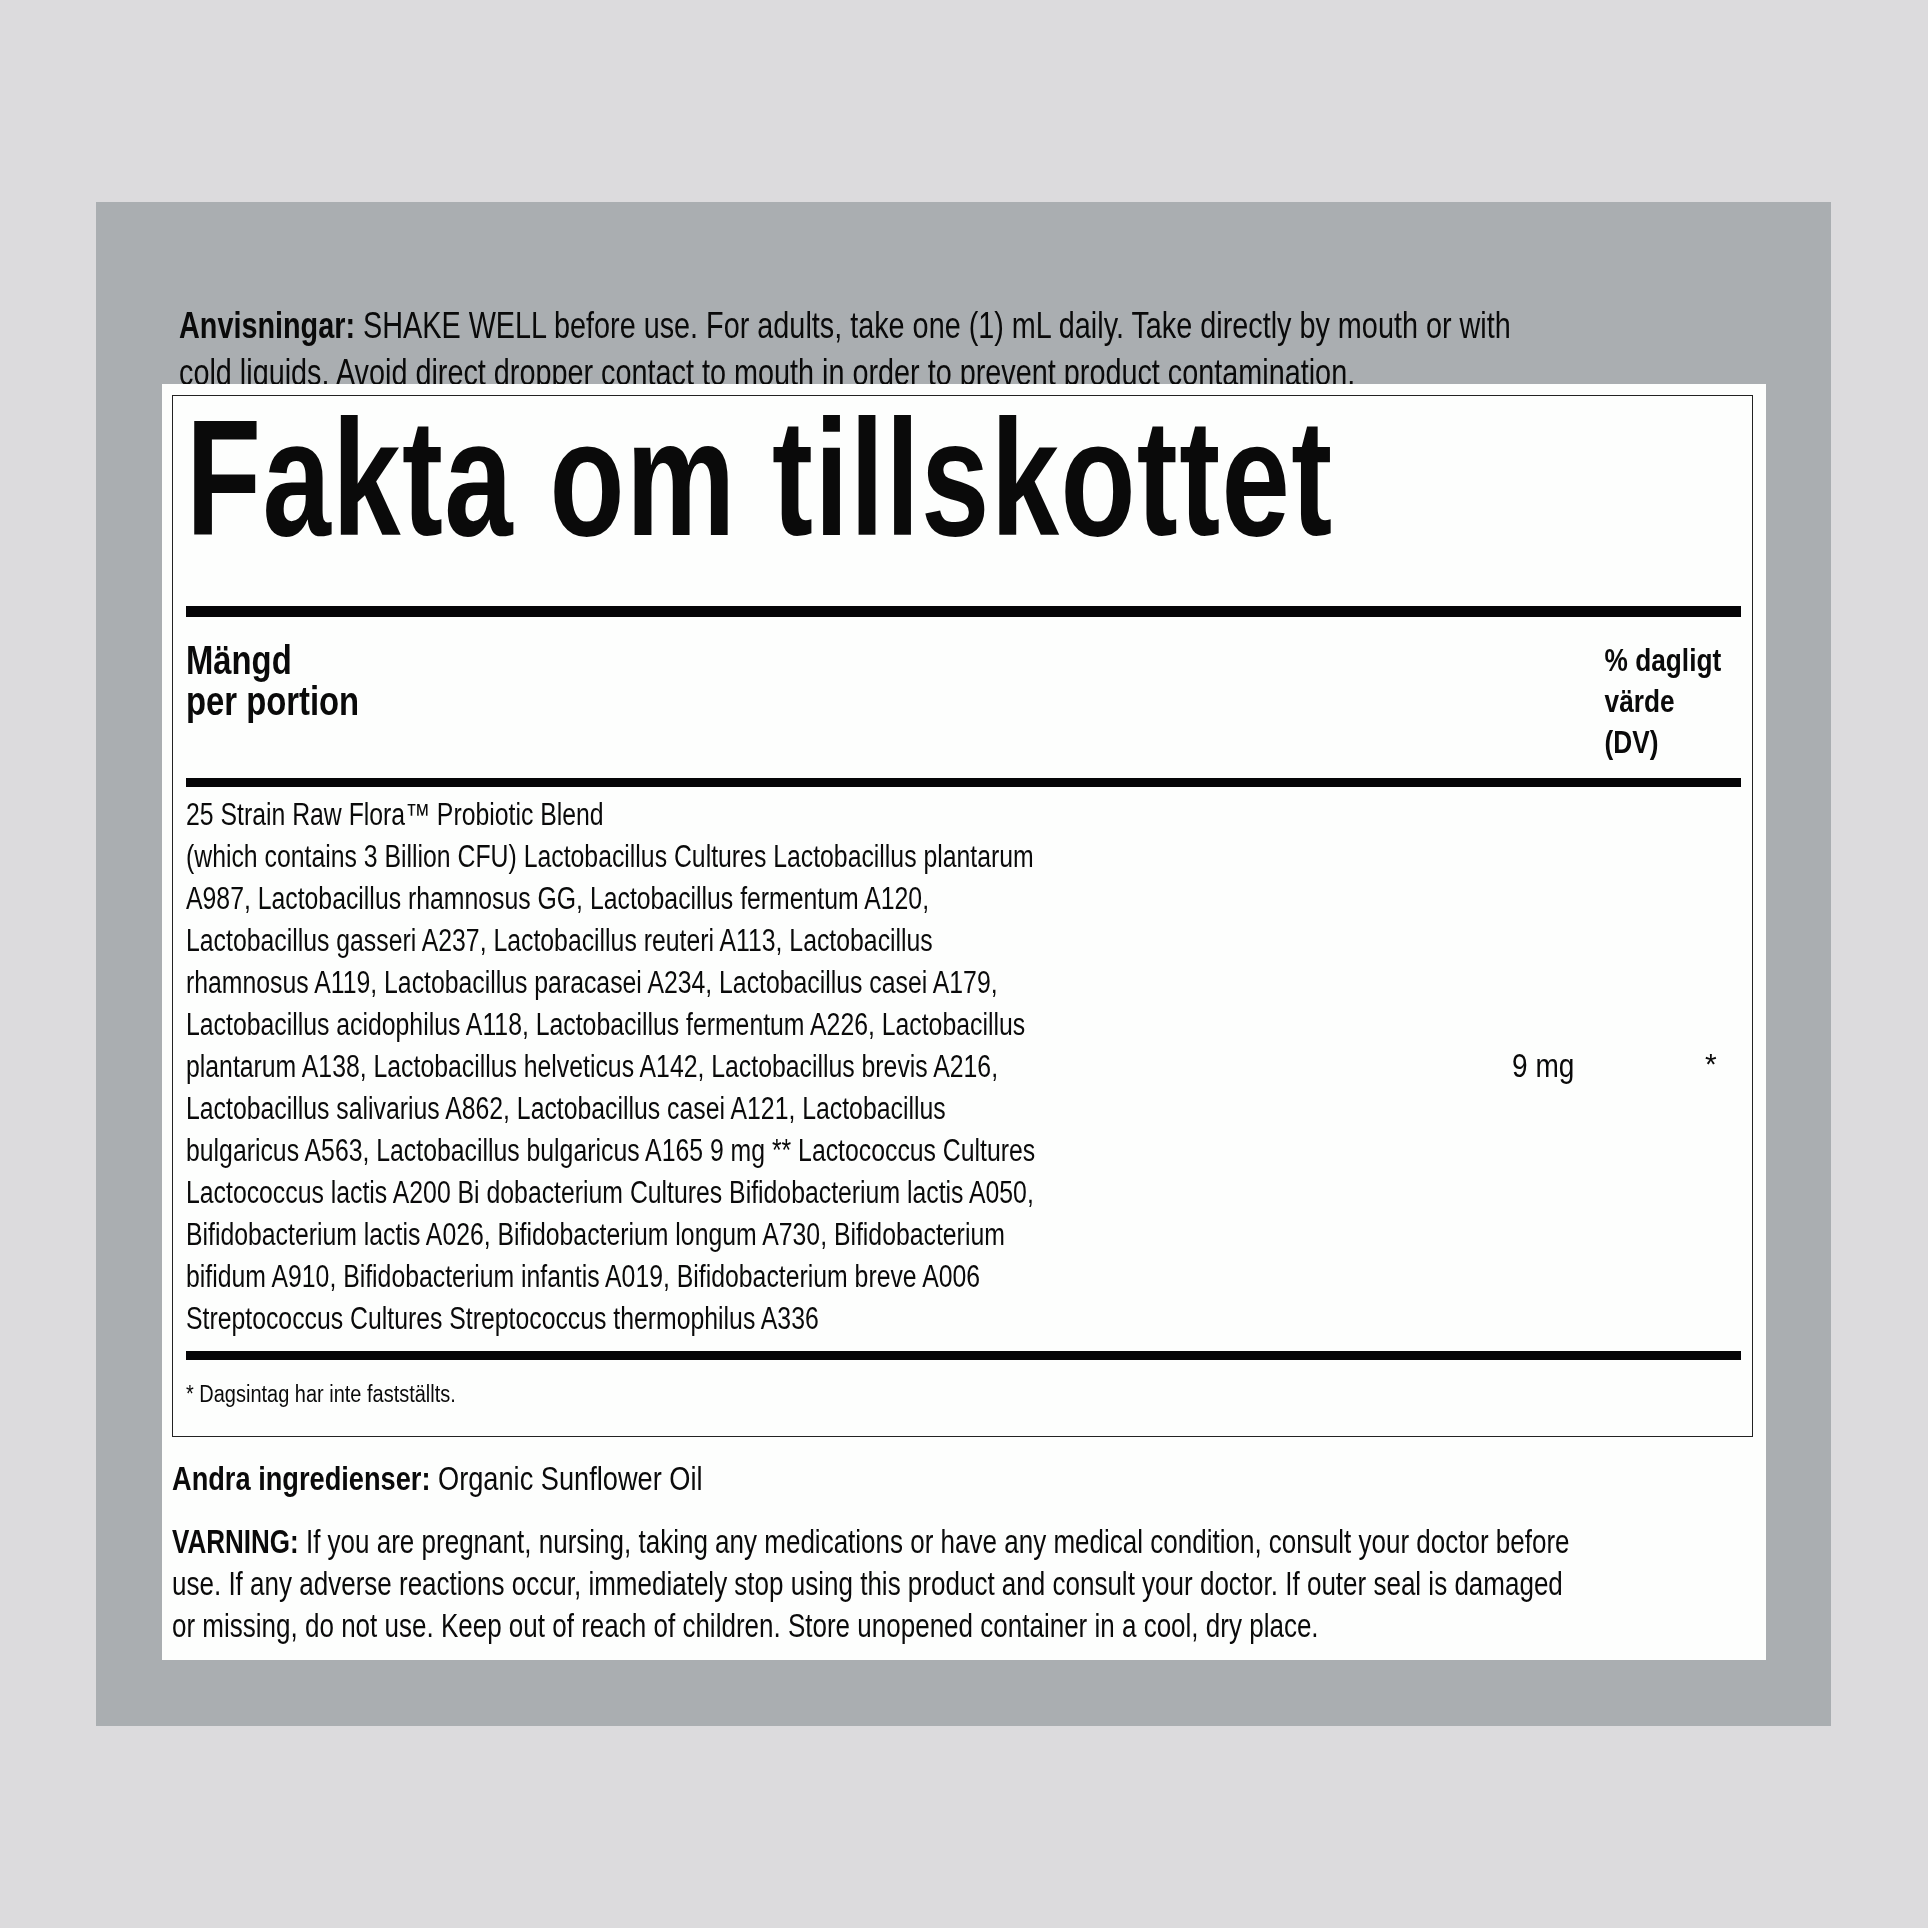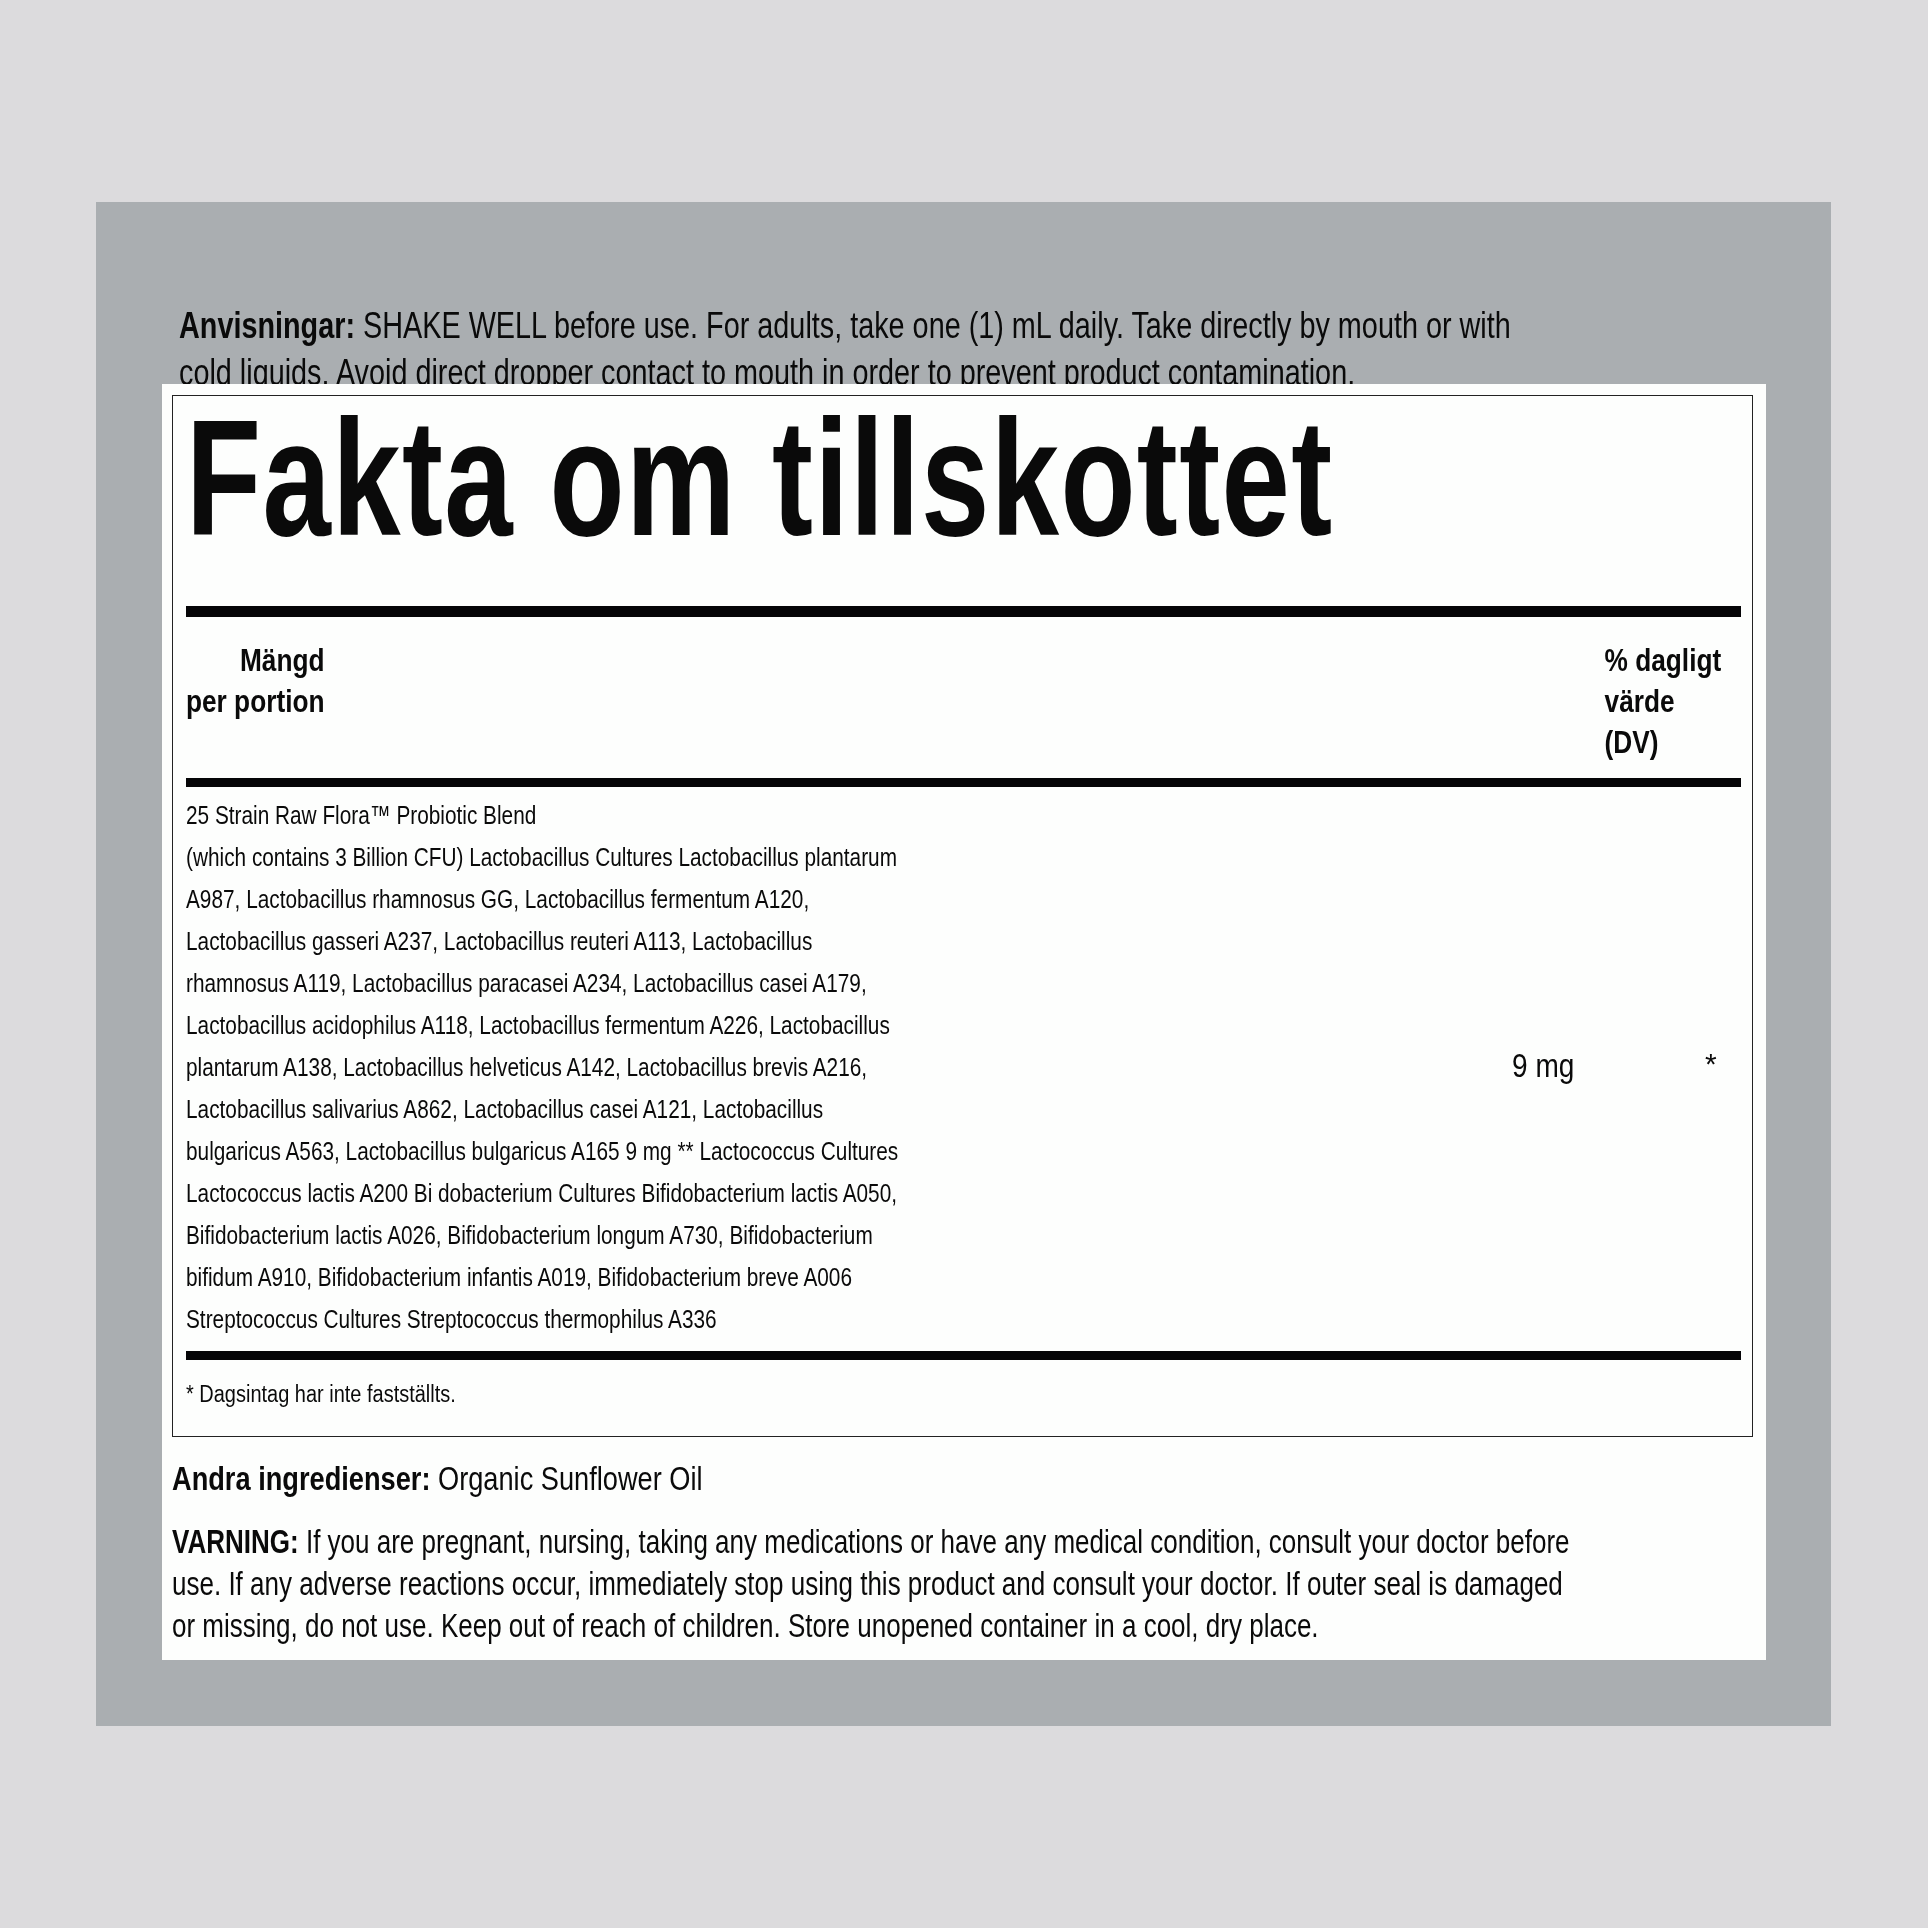--- a/index.html
+++ b/index.html
@@ -40,32 +40,32 @@
     white-space: nowrap;
   }
   .rule {
     position: absolute; left: 186px; width: 1555px; background: #050507;
   }
   .rule.r1 { top: 606px; height: 11.3px; }
   .rule.r2 { top: 778px; height: 8.5px; }
   .rule.r3 { top: 1351px; height: 8.5px; }
   .hdr-left {
     position: absolute; left: 186px; top: 640px;
-    font-size: 32px; font-weight: bold; line-height: 41px; text-align: right;
+    font-size: 40px; font-weight: bold; line-height: 41px;
   }
   .hdr-left .line { display: block; transform: scaleX(0.82); transform-origin: left top; white-space: nowrap; }
   .hdr-right {
     position: absolute; right: calc(1928px - 1721px); top: 640px;
     font-size: 32px; font-weight: bold; line-height: 41px;
     text-align: left;
   }
   .hdr-right .line { display: block; transform: scaleX(0.82); transform-origin: right top; white-space: nowrap; }
   .ingredients {
     position: absolute; left: 186px; top: 794px;
-    font-size: 26px; line-height: 42px;
+    font-size: 31px; line-height: 42px;
   }
   .ingredients .line { display: block; transform: scaleX(0.80); transform-origin: left top; white-space: nowrap; }
   .amount {
     position: absolute; left: 1512px; top: 1045px;
     font-size: 33px; line-height: 41px;
     transform: scaleX(0.85); transform-origin: left top; white-space: nowrap;
   }
   .dv {
     position: absolute; left: 1705px; top: 1043px;
     font-size: 30px; line-height: 41px;

